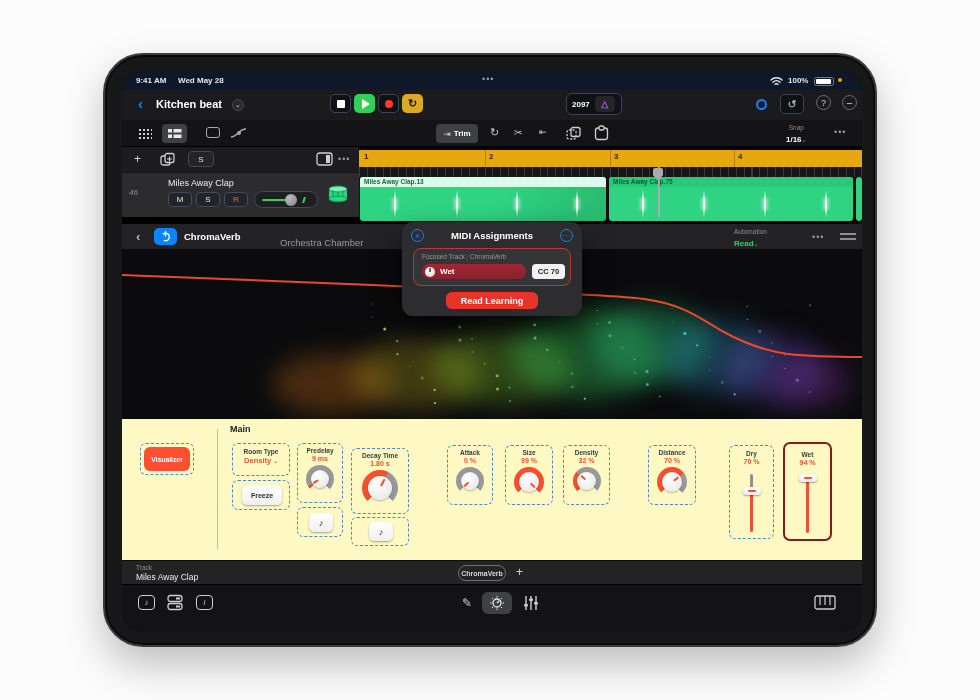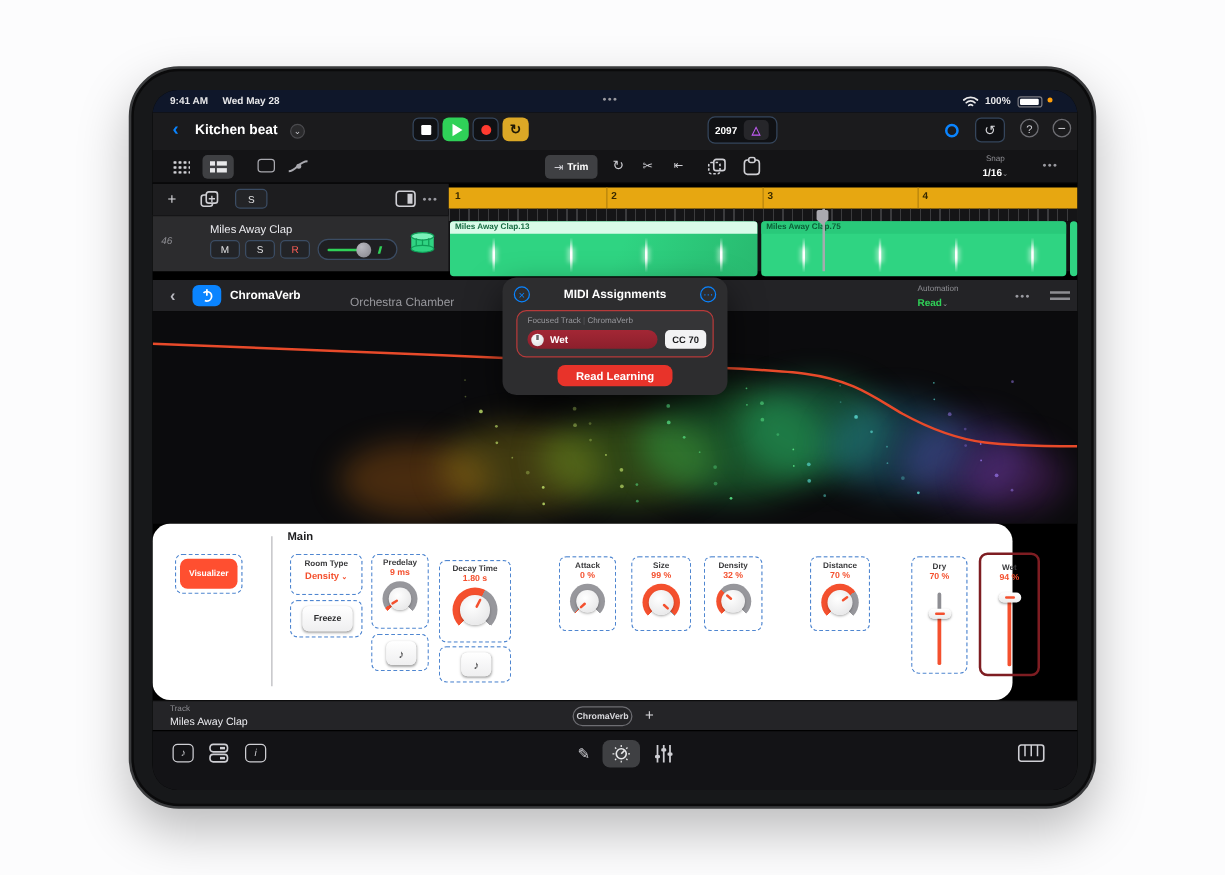--- a/index.html
+++ b/index.html
@@ -44,21 +44,21 @@
   
   #viz { left:0; top:177px; width:740px; height:170px; background:#0b0b0d; overflow:hidden; }
   .blob { position:absolute; border-radius:50%; filter:blur(12px); }
 
   
   #popup { left:280px; top:150px; width:180px; height:94px; background:#2d2d2f; border-radius:11px; box-shadow:0 12px 28px rgba(0,0,0,.6); z-index:20; }
   #popup-card { position:absolute; left:11px; top:26px; width:158px; height:38px; background:#353537; border:1px solid #b63a3a; border-radius:8px; }
   .bluering { width:13px; height:13px; border-radius:50%; border:1.5px solid #0a84ff; color:#0a84ff; display:flex; align-items:center; justify-content:center; }
 
   
-  #panel { left:0; top:347px; width:688px; height:141px; background:#ffffff;border-radius:14px; }
+  #panel { left:0; top:347px; width:740px; height:141px; background:#fef9c3; }
   .dashed { border:1px dashed #4f86d0; border-radius:6px; }
   .ctl-label { font-size:6.5px; color:#3a3a3c; text-align:center; font-weight:bold; }
   .ctl-value { font-size:7px; color:#f4502e; text-align:center; font-weight:bold; margin-top:1px; }
   .whitebtn { background:linear-gradient(#ffffff,#efeff0); border-radius:5px; box-shadow:0 1px 2px rgba(0,0,0,.35); display:flex; align-items:center; justify-content:center; color:#2c2c2e; }
   .knob { position:relative; margin:3px auto 0; }
   .knob-ring { position:absolute; inset:0; border-radius:50%; }
   .knob-face { position:absolute; inset:17%; border-radius:50%; background:radial-gradient(circle at 40% 35%, #ffffff, #e9e9ea 75%, #d8d8da); box-shadow:0 1px 2px rgba(0,0,0,.3); }
   .knob-rot { position:absolute; inset:0; }
   .knob-ind { position:absolute; left:calc(50% - 1px); top:22%; width:2px; height:22%; background:#f4502e; border-radius:1px; }
   .slider-track { position:absolute; left:calc(50% - 1.5px); width:3px; border-radius:2px; }

